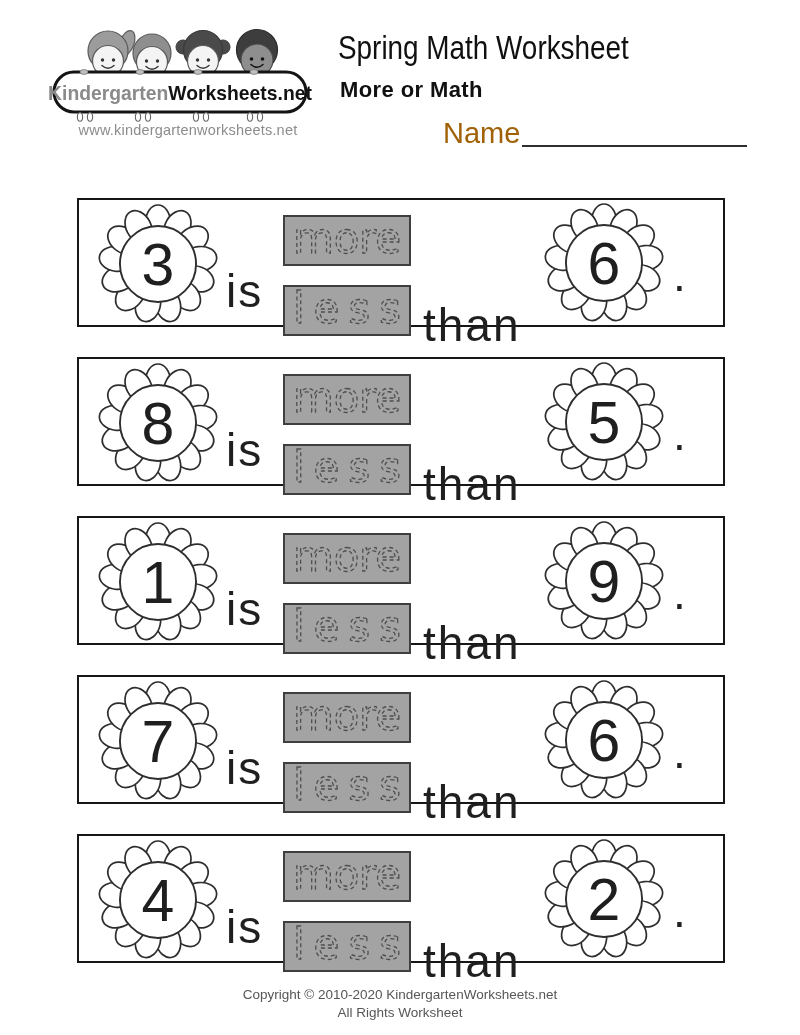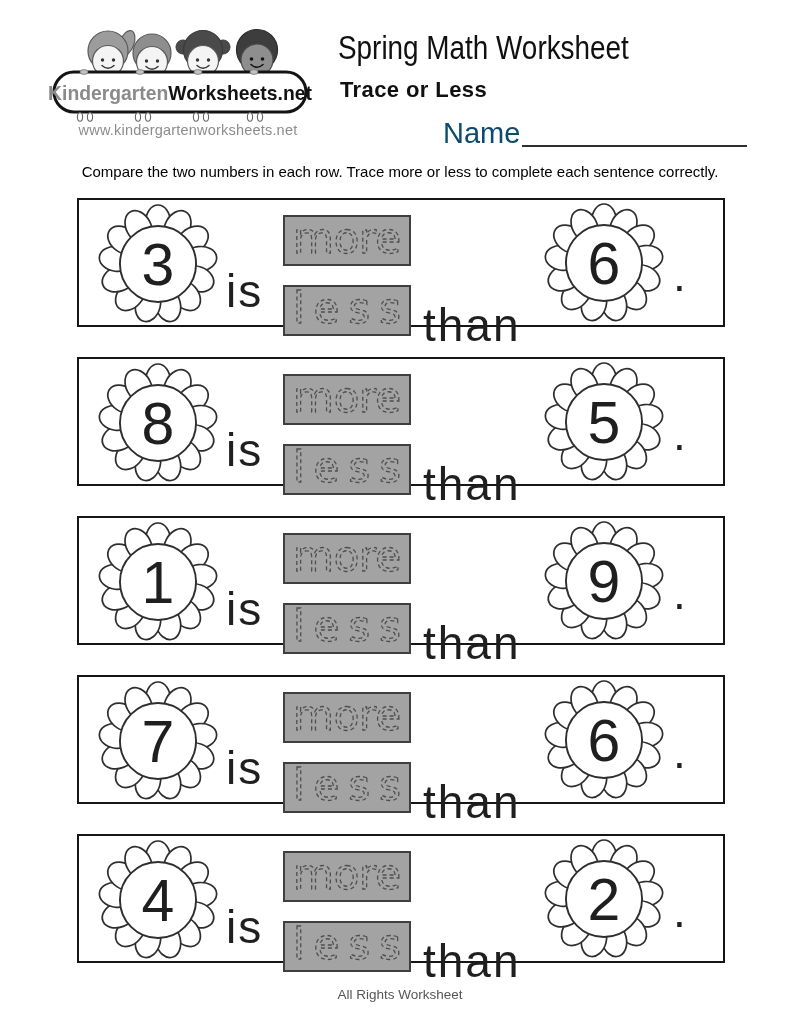--- a/index.html
+++ b/index.html
@@ -22,21 +22,21 @@
   .site-url{
     left:58px;top:122px;width:260px;text-align:center;
     color:#8c8c8c;font-size:14.5px;letter-spacing:.2px;
   }
   .doc-title{
     left:338px;top:28px;font-size:34px;color:#101010;
     transform:scaleX(.82);transform-origin:left top;white-space:nowrap;
   }
   .doc-subtitle{left:340px;top:77px;font-size:22px;font-weight:600;letter-spacing:.4px;color:#101010;}
   .name-row{left:443px;top:118px;width:304px;display:flex;align-items:flex-end;}
-  .name-label{font-size:29px;line-height:1.1;color:#0c4a6e;}
+  .name-label{font-size:29px;line-height:1.1;color:#a16207;}
   .name-line{flex:1;border-bottom:2px solid #2e2e2e;margin:0 0 3px 2px;height:1px;}
   .instructions{left:0;top:163px;width:800px;text-align:center;font-size:15px;color:#000;}
 
   
   .rows{left:77px;top:198px;width:648px;}
   .ws-row{
     position:relative;width:648px;height:129px;margin-bottom:30px;
     border:2px solid #161616;box-sizing:border-box;background:#fff;
   }
   svg.flower{position:absolute;width:118px;height:118px;overflow:visible;}
@@ -131,28 +131,27 @@
   </svg>
 
   <div class="abs brand-text">
     <span class="brand-gray">Kindergarten</span>
       <span class="brand-black">Worksheets.net</span>
   </div>
 
   <div class="abs site-url">www.kindergartenworksheets.net</div>
 
   <div class="abs doc-title">Spring Math Worksheet</div>
-  <div class="abs doc-subtitle">Trace or Less</div>
+  <div class="abs doc-subtitle">More or Math</div>
 
   <div class="abs name-row">
     <span class="name-label">Name</span>
     <span class="name-line"></span>
   </div>
 
-  <div class="abs instructions">Compare the two numbers in each row. Trace more or less to complete each sentence correctly.</div>
 
   <div class="abs rows">
 
     <div class="ws-row">
       <svg class="flower flower-left" viewBox="0 0 124 124">
         <g class="petals">
             <ellipse cx="62" cy="18" rx="18" ry="13" transform="rotate(-90 62 18)" fill="#fff" stroke="#2e2e2e" stroke-width="1.8"></ellipse>
             <ellipse cx="82.44781956992583" cy="23.039934871258765" rx="18" ry="13" transform="rotate(-62.30769230769231 82.44781956992583 23.039934871258765)" fill="#fff" stroke="#2e2e2e" stroke-width="1.8"></ellipse>
             <ellipse cx="98.21129009932088" cy="37.005151143829146" rx="18" ry="13" transform="rotate(-34.61538461538461 98.21129009932088 37.005151143829146)" fill="#fff" stroke="#2e2e2e" stroke-width="1.8"></ellipse>
             <ellipse cx="105.67919046031437" cy="56.69638606876579" rx="18" ry="13" transform="rotate(-6.92307692307692 105.67919046031437 56.69638606876579)" fill="#fff" stroke="#2e2e2e" stroke-width="1.8"></ellipse>
@@ -425,16 +424,17 @@
           </g>
         <circle class="flower-core" cx="62" cy="62" r="40"></circle>
         <text class="flower-num" x="62" y="84">2</text>
       </svg>
       <span class="rw period">.</span>
     </div>
 
   </div>
 
   <div class="abs footer">
+    <div>Copyright © 2010-2020 KindergartenWorksheets.net</div>
     <div>All Rights Worksheet</div>
   </div>
 
 </div>
 
 </body></html>

